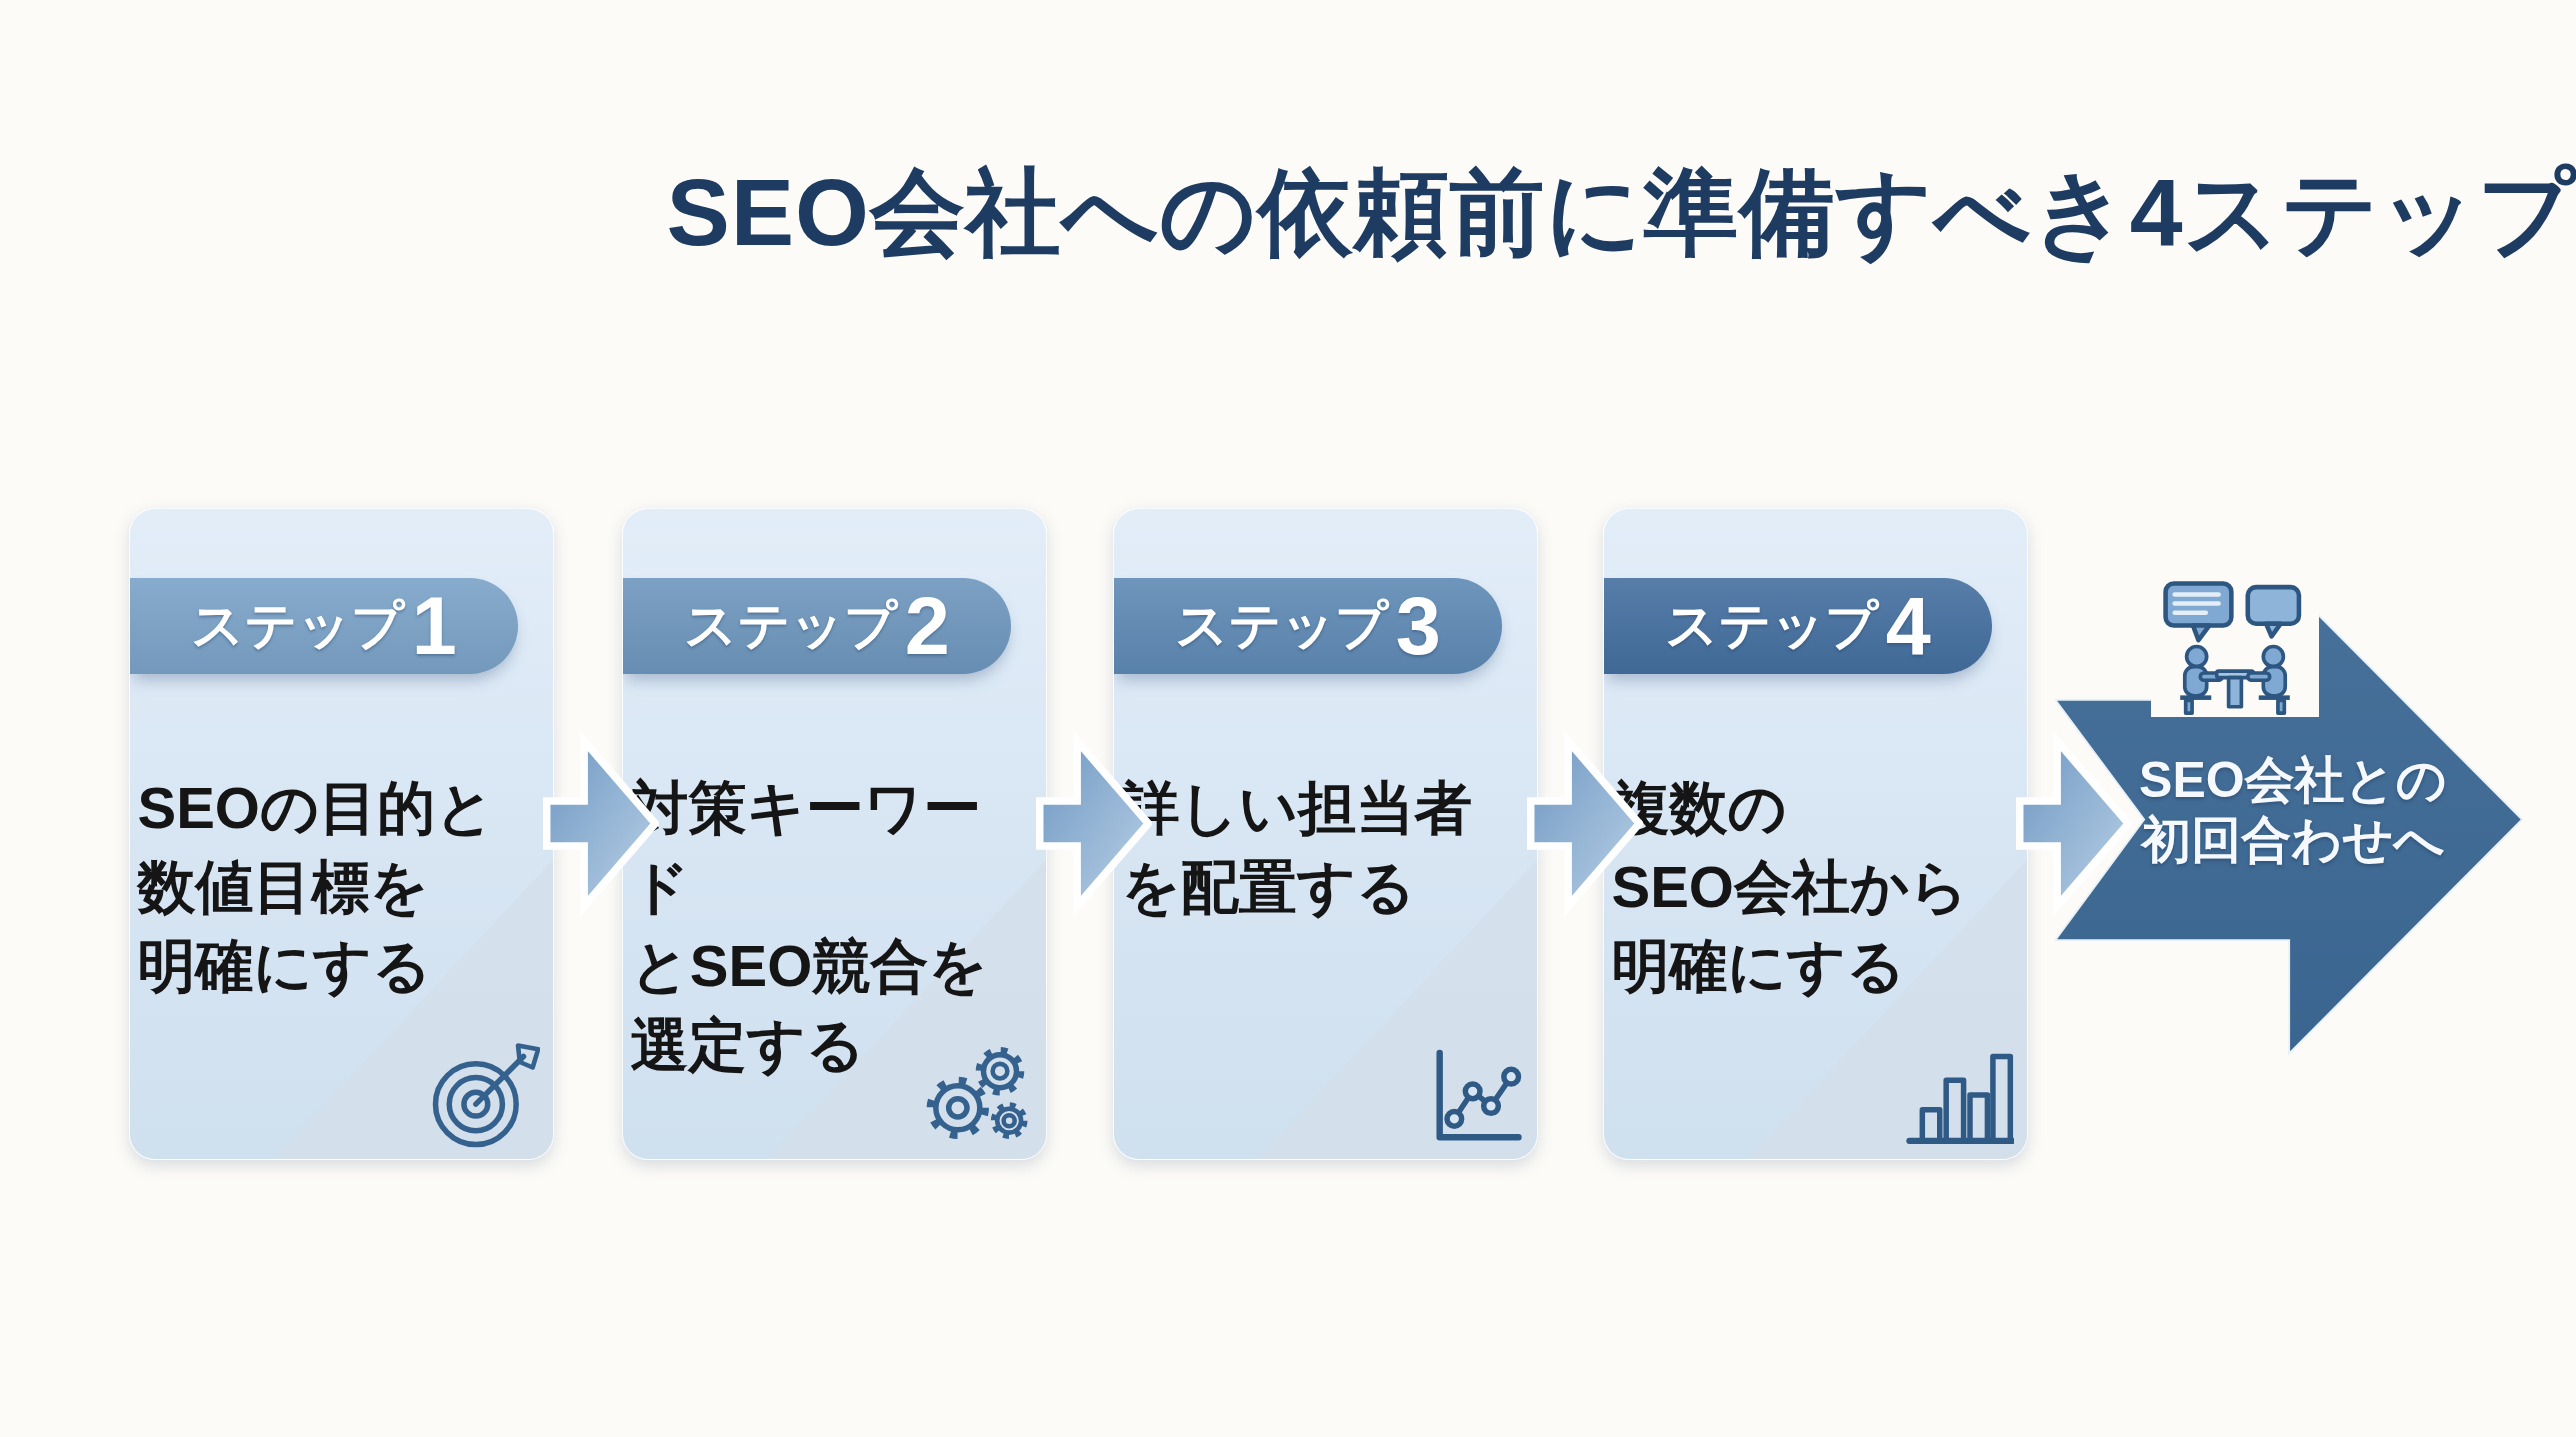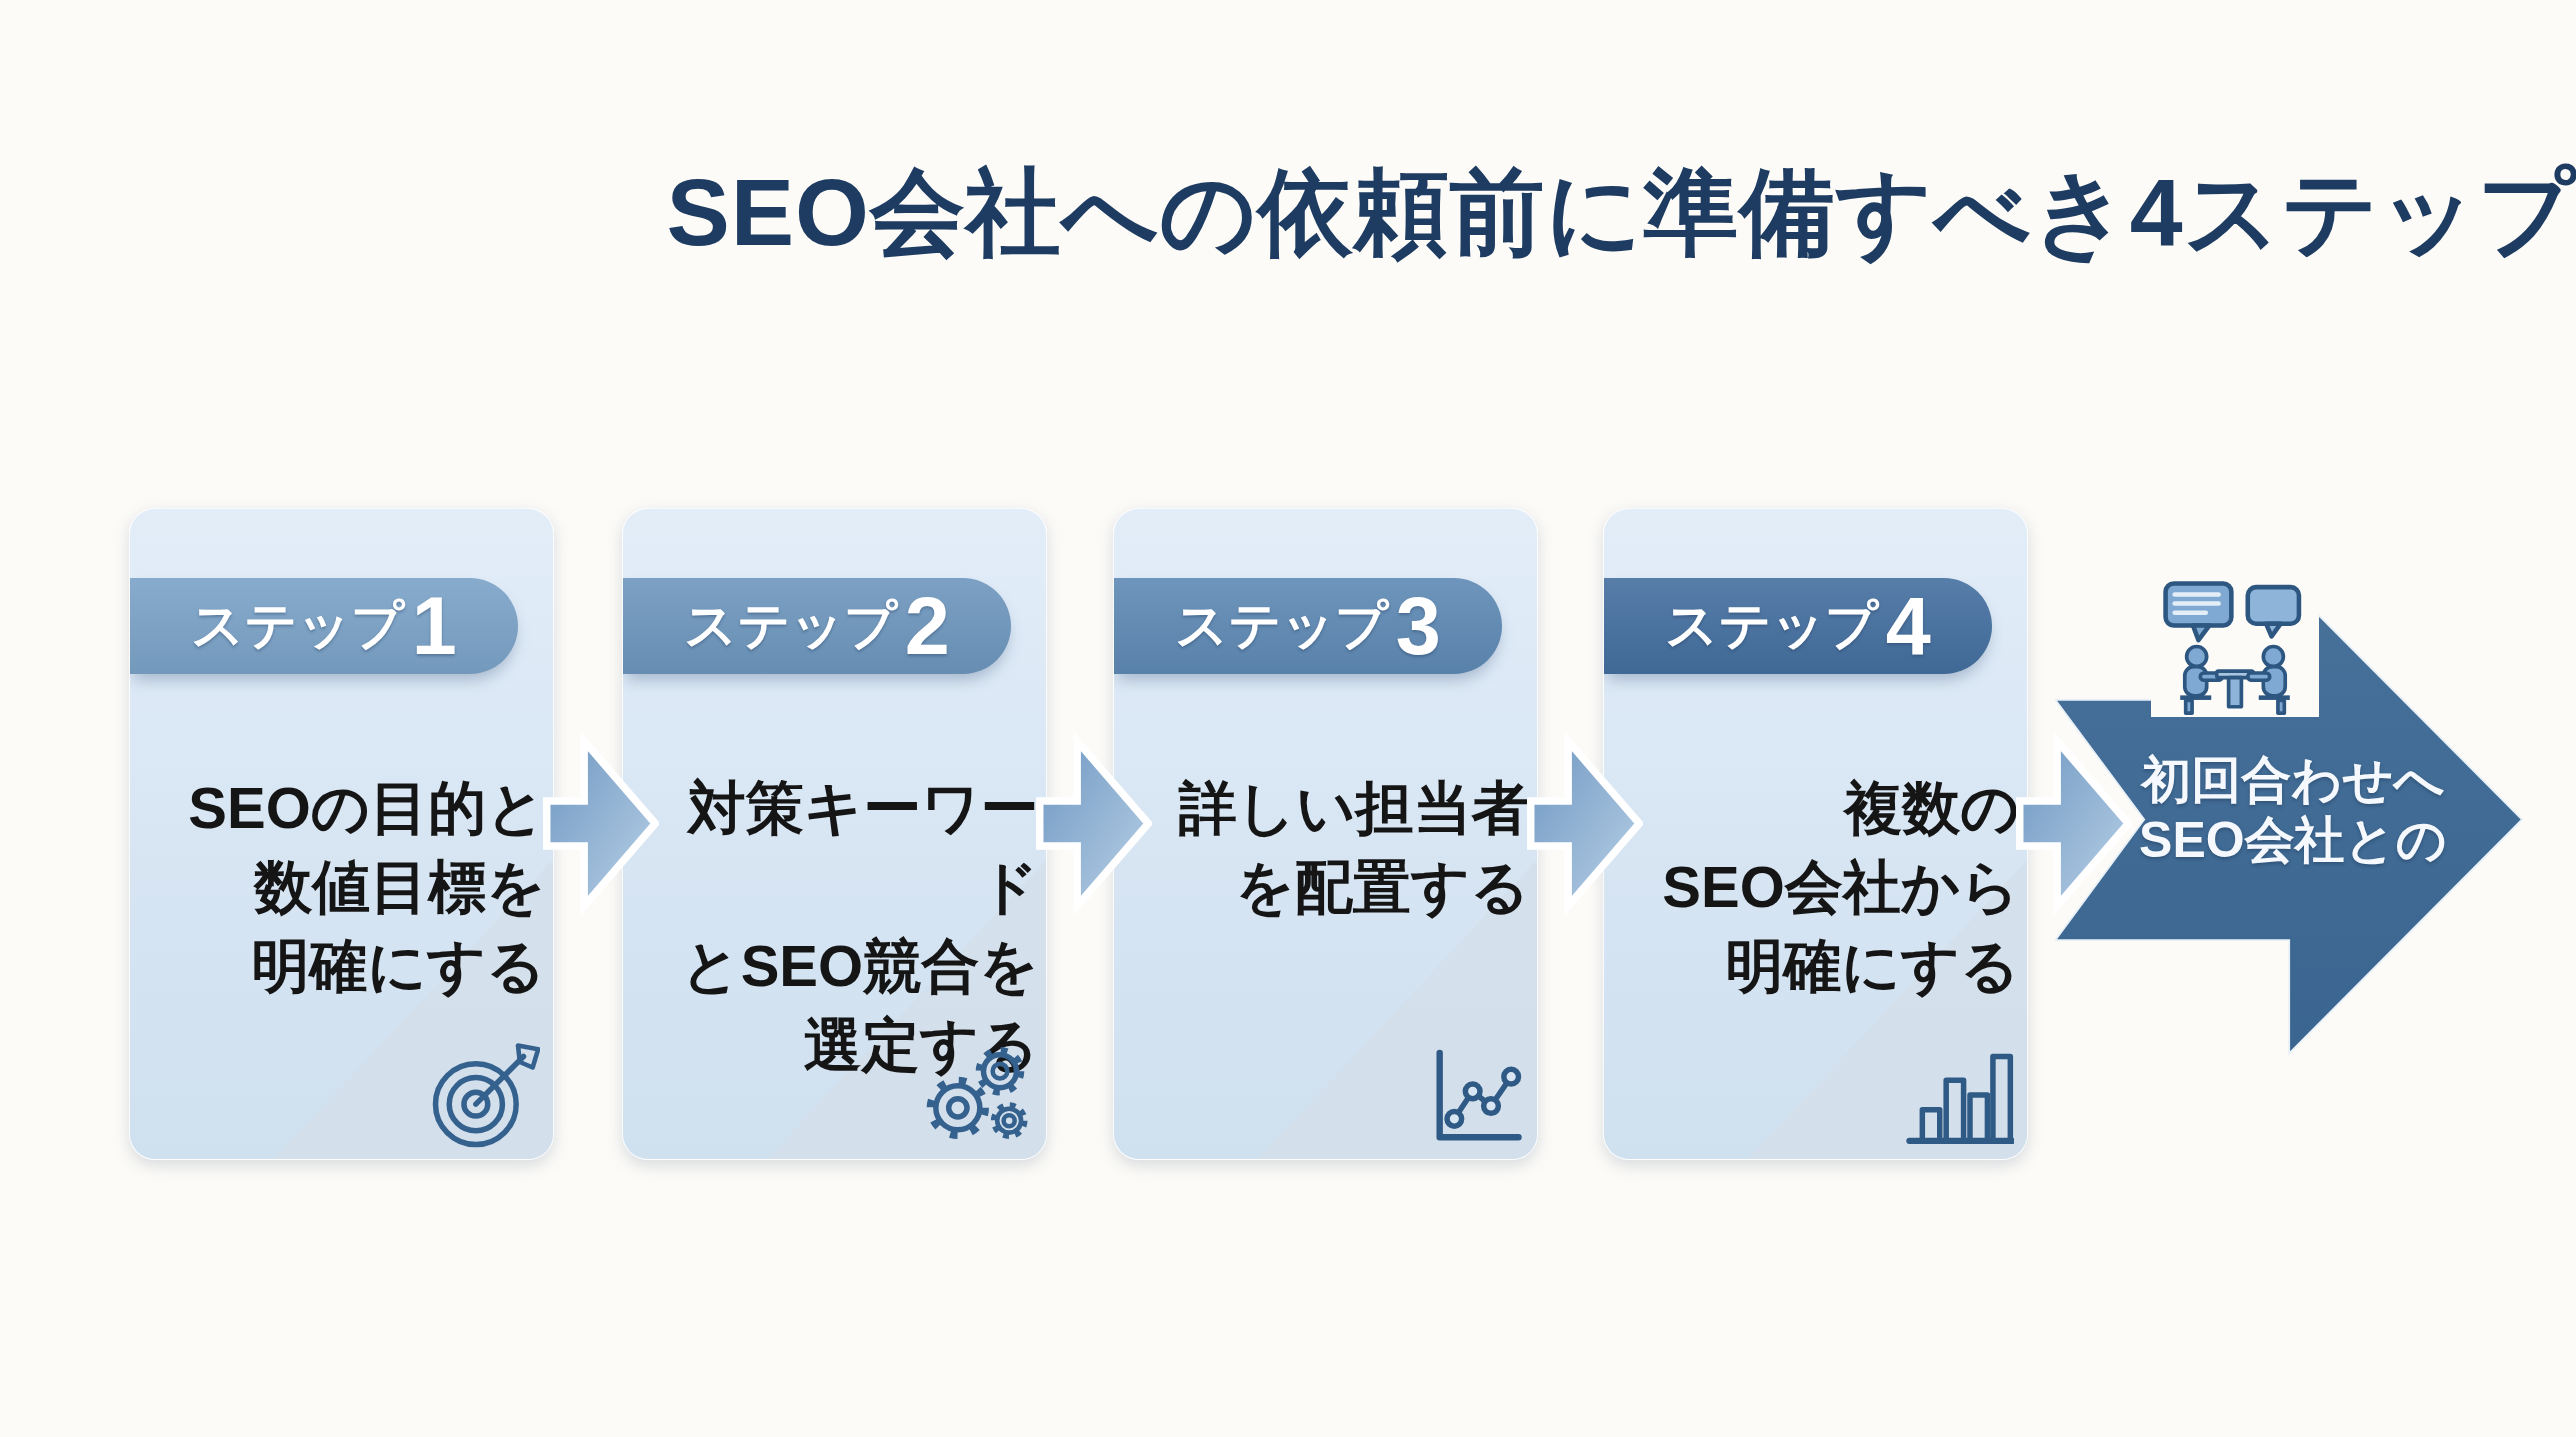--- a/index.html
+++ b/index.html
@@ -40,21 +40,21 @@
   .badge-label{
     color:#ffffff;font-size:52px;font-weight:800;
     text-shadow:0 1.9px 2.8px rgba(30,55,90,.35);
   }
   .badge-num{
     color:#ffffff;font-size:81px;font-weight:800;margin-left:7.5px;line-height:1;
     text-shadow:0 1.9px 2.8px rgba(30,55,90,.35);
   }
   .card-text{
     position:absolute;left:7.5px;right:7.5px;top:259px;
-    text-align:right;font-size:58px;font-weight:700;line-height:79px;
+    text-align:left;font-size:58px;font-weight:700;line-height:79px;
   }
   .card-text span{display:block;}
   .card-icon{position:absolute;right:13px;bottom:9.4px;width:110px;height:110px;}
   
   .connector{position:absolute;top:726px;width:116px;height:195px;}
   
   .final-arrow{position:absolute;left:2055px;top:580px;width:473px;height:479px;}
   .final-text{
     position:absolute;left:2134px;top:750px;width:318px;
     text-align:center;font-size:50px;font-weight:700;line-height:60px;
@@ -209,18 +209,18 @@
     <rect x="60" y="102" width="40" height="7" rx="2" fill="#a9c6e0" stroke-width="4"></rect>
     <rect x="73" y="109" width="14" height="32" fill="#8fb4d9" stroke-width="4"></rect>
     <circle cx="122" cy="86" r="11" fill="#7fa9d2" stroke-width="4"></circle>
     <rect x="111" y="97" width="24" height="32" rx="10" fill="#7fa9d2" stroke-width="4"></rect>
     <rect x="94" y="104" width="24" height="8" rx="4" fill="#7fa9d2" stroke-width="4"></rect>
     <path d="M106 131 H140" stroke-width="5" fill="none"></path>
     <rect x="127" y="134" width="7" height="14" fill="#7fa9d2" stroke-width="4"></rect>
   </svg>
 
   <div class="final-text" style="color: rgb(245, 249, 253);">
+    <span>SEO会社との</span>
     <span>初回合わせへ</span>
-    <span>SEO会社との</span>
   </div>
 
 </div>
 
 
 </body></html>

